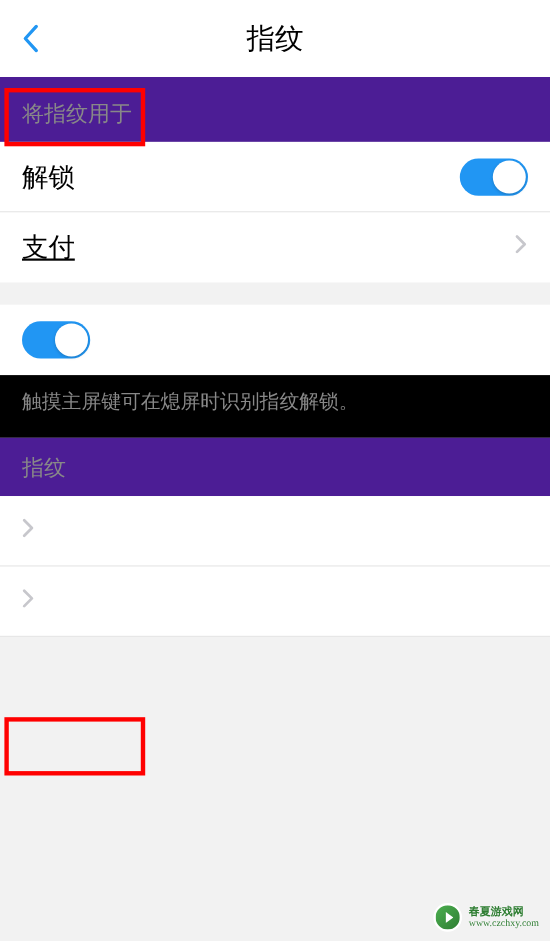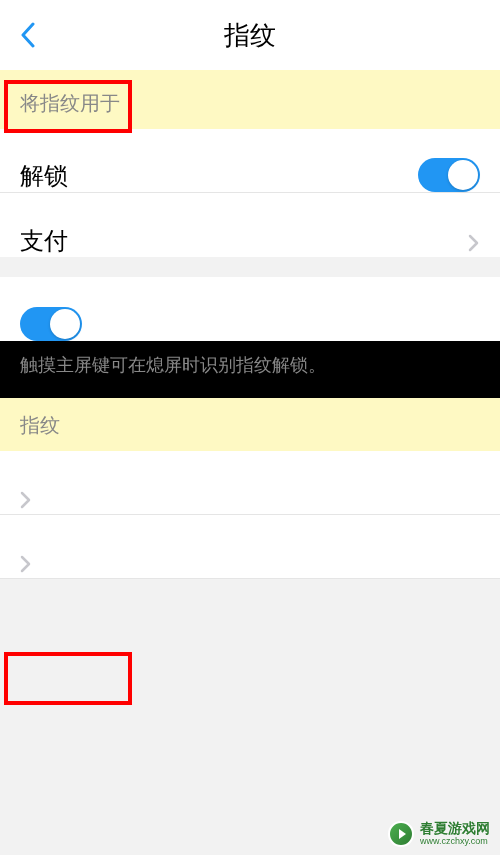--- a/index.html
+++ b/index.html
@@ -40,35 +40,36 @@
     }
     .title {
       font-size: 26px;
       color: #000;
       font-weight: 500;
     }
     .section-header {
       padding: 20px 20px 12px 20px;
       font-size: 20px;
       color: #888;
-      background: #fef9c3;
+      background: #4c1d95;
     }
     .list {
       background: #ffffff;
     }
     .row {
       display: flex;
-      align-items: flex-end;
+      align-items: center;
       justify-content: space-between;
       padding: 0 20px;
       height: 64px;
       border-bottom: 1px solid #e5e5e5;
     }
     .row.last {
       border-bottom: none;
+      text-decoration: underline;
     }
     .row-label {
       font-size: 24px;
       color: #000;
     }
     .toggle {
       width: 62px;
       height: 34px;
       border-radius: 17px;
       position: relative;
@@ -154,29 +155,30 @@
       background: #fff;
       transform: translate(-50%, -50%);
       clip-path: polygon(30% 0%, 100% 50%, 30% 100%);
     }
     .watermark-text-wrap {
       display: flex;
       flex-direction: column;
       line-height: 1.1;
     }
     .watermark-text {
-      font-size: 14px;
+      font-size: 10px;
       color: #2E7D32;
       font-weight: bold;
       text-shadow: 0 0 2px rgba(255,255,255,0.8);
     }
     .watermark-sub {
       font-size: 9px;
       color: #2E7D32;
       text-shadow: 0 0 2px rgba(255,255,255,0.8);
+      font-family: Liberation Serif, serif;
     }
   </style>
 </head>
 <body>
 
 <div class="header">
   <div class="back-btn">
     <svg viewBox="0 0 16 26">
       <polyline points="13,2 3,13 13,24" fill="none" stroke="#2196f3" stroke-width="3" stroke-linecap="round" stroke-linejoin="round"></polyline>
     </svg>

